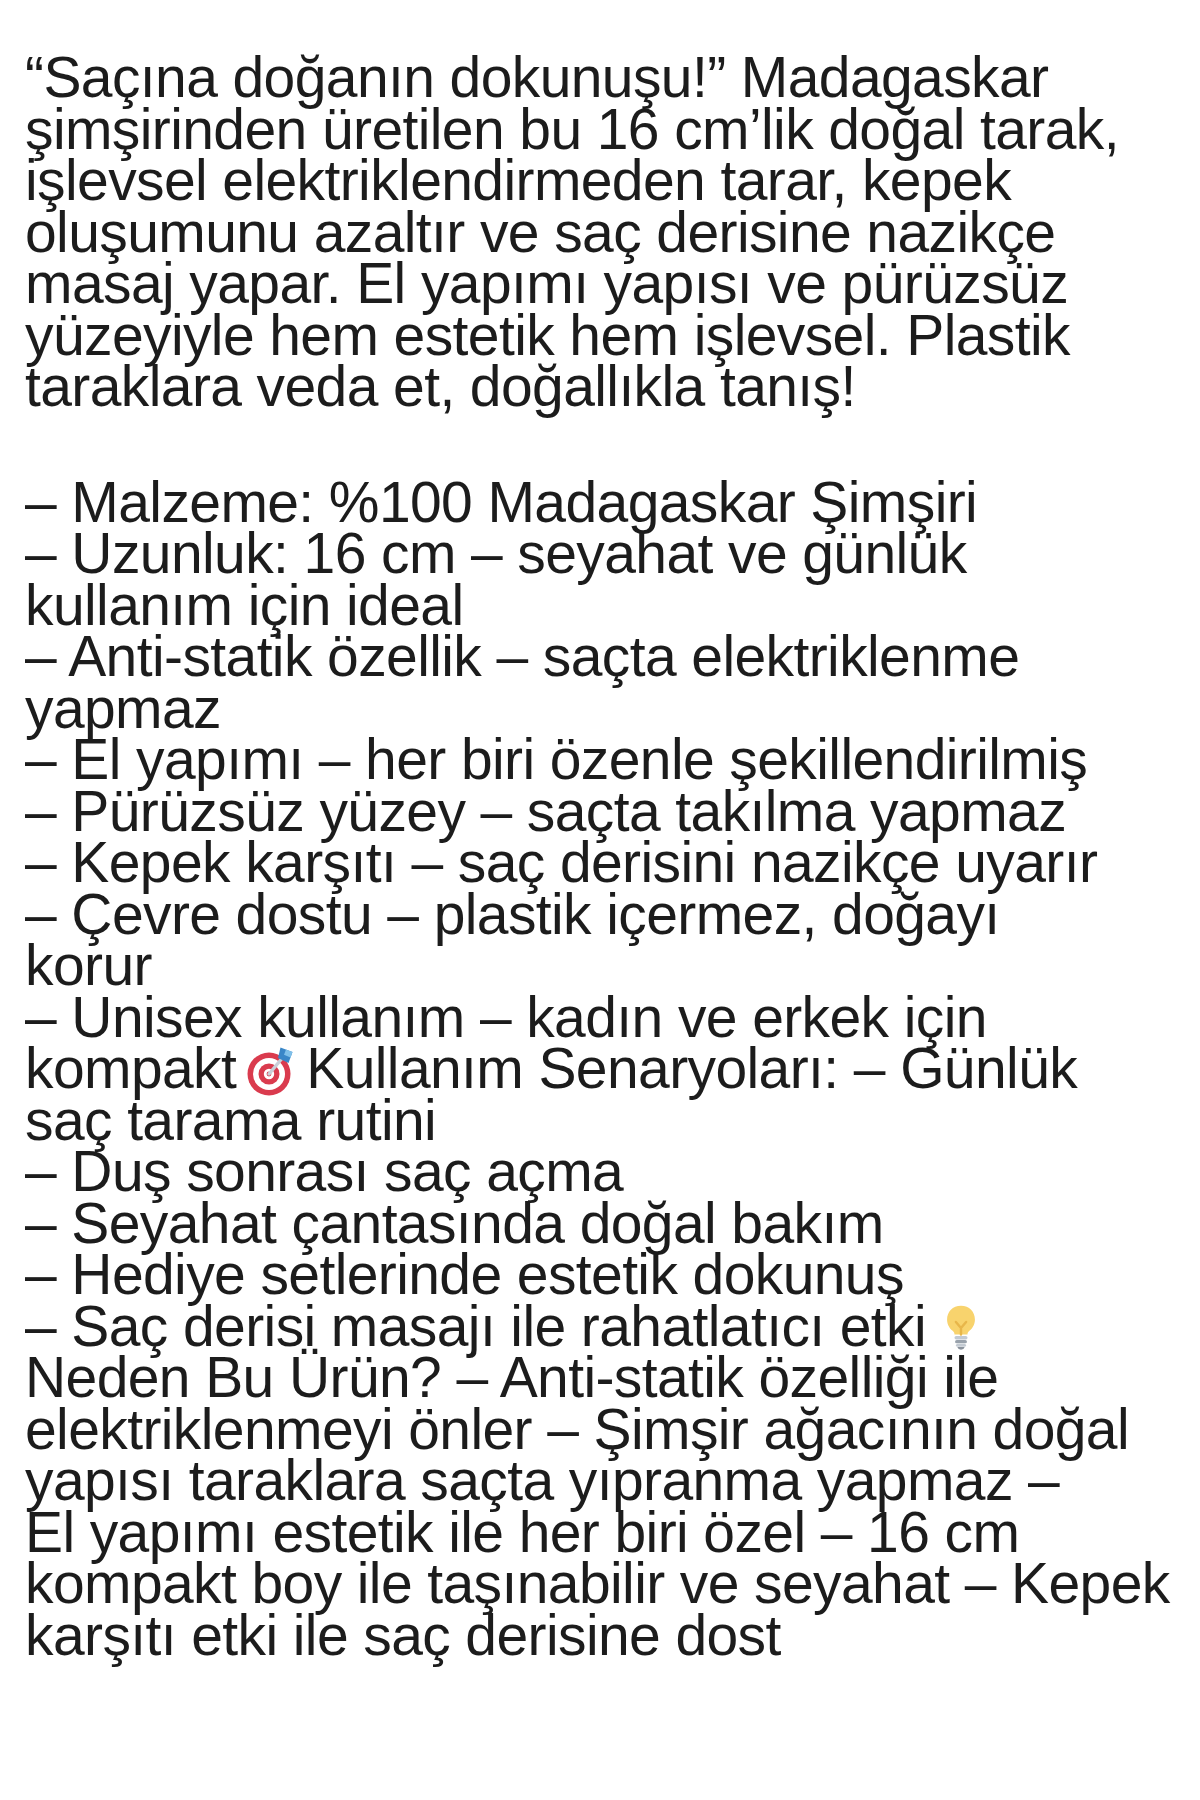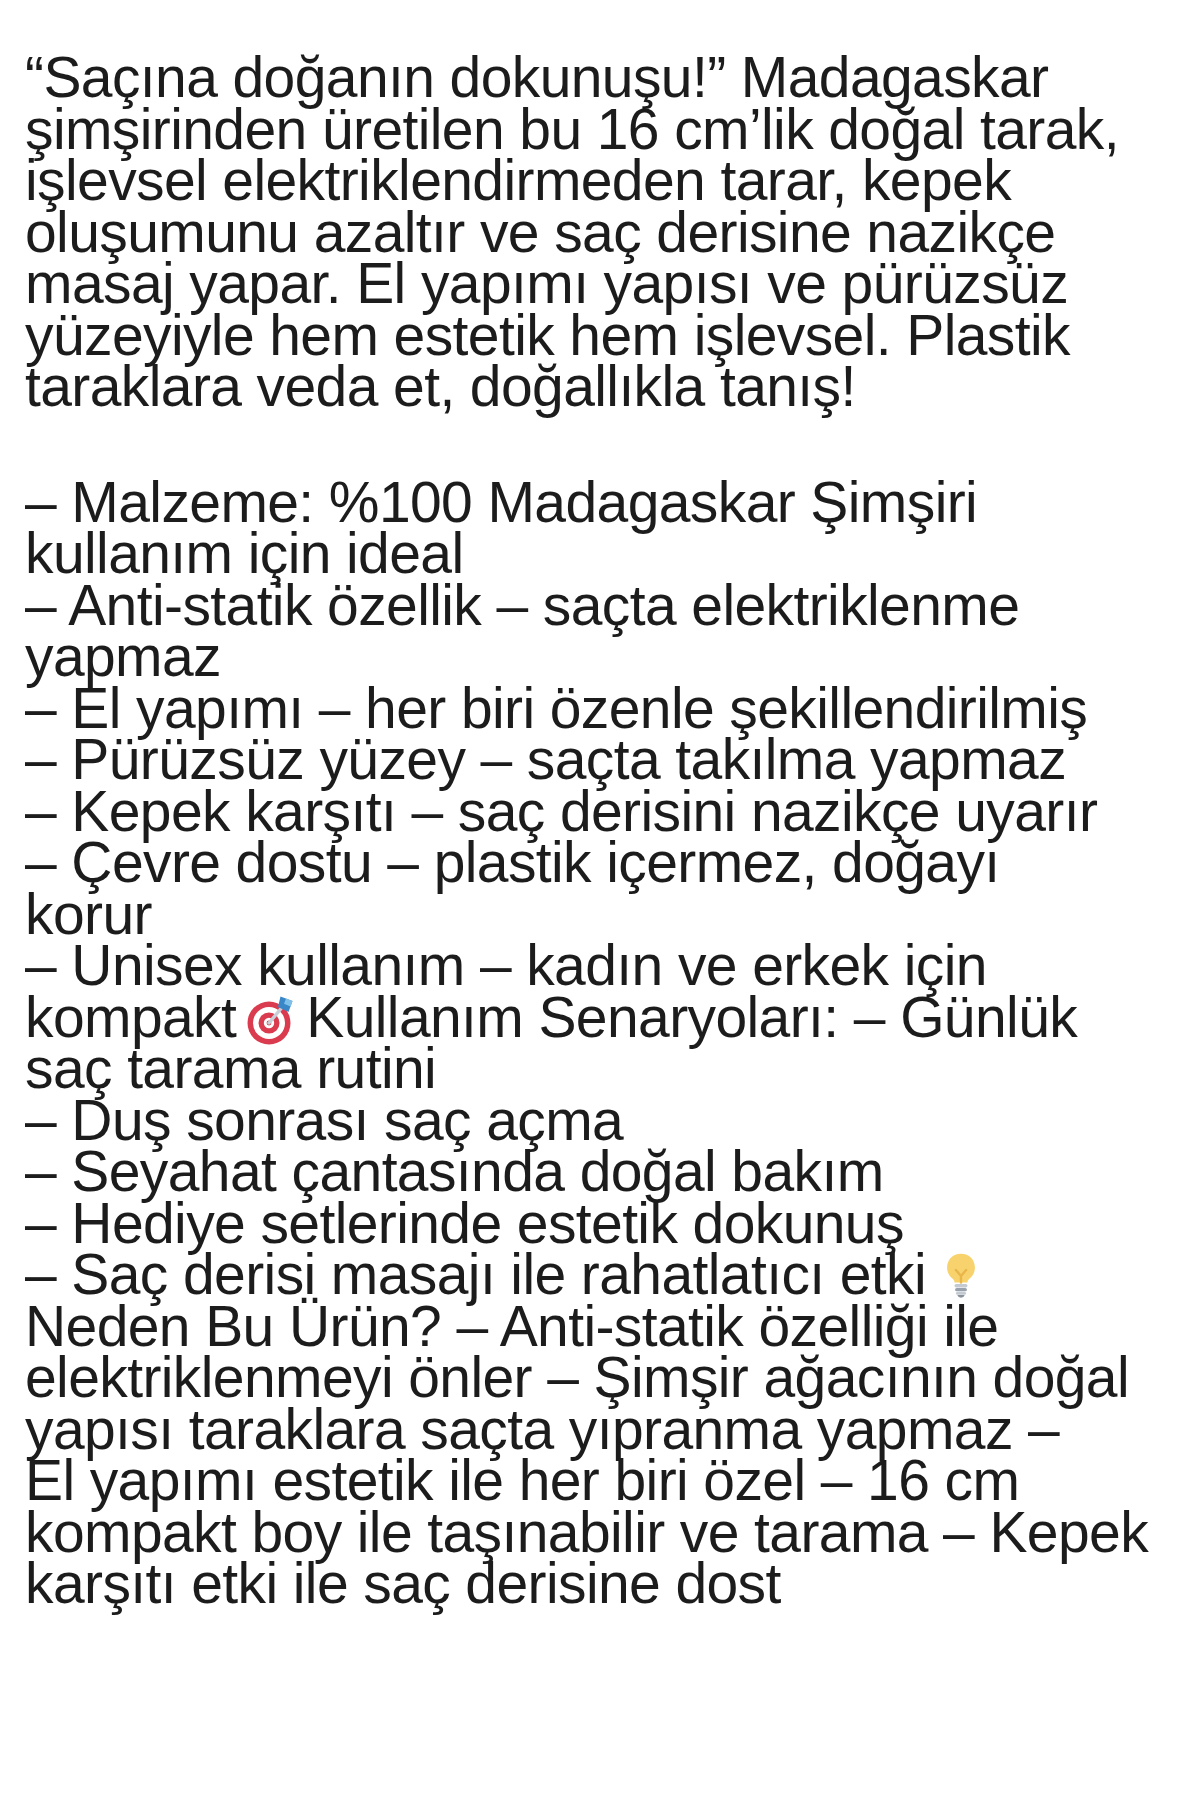--- a/index.html
+++ b/index.html
@@ -37,20 +37,21 @@
   <div class="line">şimşirinden üretilen bu 16 cm’lik doğal tarak,</div>
   <div class="line">işlevsel elektriklendirmeden tarar, kepek</div>
   <div class="line">oluşumunu azaltır ve saç derisine nazikçe</div>
   <div class="line">masaj yapar. El yapımı yapısı ve pürüzsüz</div>
   <div class="line">yüzeyiyle hem estetik hem işlevsel. Plastik</div>
   <div class="line">taraklara veda et, doğallıkla tanış!</div>
 
   <div class="gap"></div>
 
   <div class="line">– Malzeme: %100 Madagaskar Şimşiri</div>
+  <div class="line">– Uzunluk: 16 cm – seyahat ve günlük</div>
   <div class="line">kullanım için ideal</div>
   <div class="line">– Anti-statik özellik – saçta elektriklenme</div>
   <div class="line">yapmaz</div>
   <div class="line">– El yapımı – her biri özenle şekillendirilmiş</div>
   <div class="line">– Pürüzsüz yüzey – saçta takılma yapmaz</div>
   <div class="line">– Kepek karşıtı – saç derisini nazikçe uyarır</div>
   <div class="line">– Çevre dostu – plastik içermez, doğayı</div>
   <div class="line">korur</div>
   <div class="line">– Unisex kullanım – kadın ve erkek için</div>
 
@@ -76,15 +77,15 @@
           <rect x="13" y="35.5" width="14" height="3.8" rx="1.9" fill="#c3cad2"></rect>
           <rect x="13.6" y="39.8" width="12.8" height="3.6" rx="1.8" fill="#99a2ac"></rect>
           <rect x="14.6" y="43.8" width="10.8" height="3.4" rx="1.7" fill="#c3cad2"></rect>
           <path d="M16 47.5 L24 47.5 A4.2 4.2 0 0 1 16 47.5 Z" fill="#8a929c"></path>
         </svg></span><span></span></div>
 
   <div class="line">Neden Bu Ürün? – Anti-statik özelliği ile</div>
   <div class="line">elektriklenmeyi önler – Şimşir ağacının doğal</div>
   <div class="line">yapısı taraklara saçta yıpranma yapmaz –</div>
   <div class="line">El yapımı estetik ile her biri özel – 16 cm</div>
-  <div class="line">kompakt boy ile taşınabilir ve tarama – Kepek</div>
+  <div class="line">kompakt boy ile taşınabilir ve seyahat – Kepek</div>
   <div class="line">karşıtı etki ile saç derisine dost</div>
 </div>
 
 </body></html>

